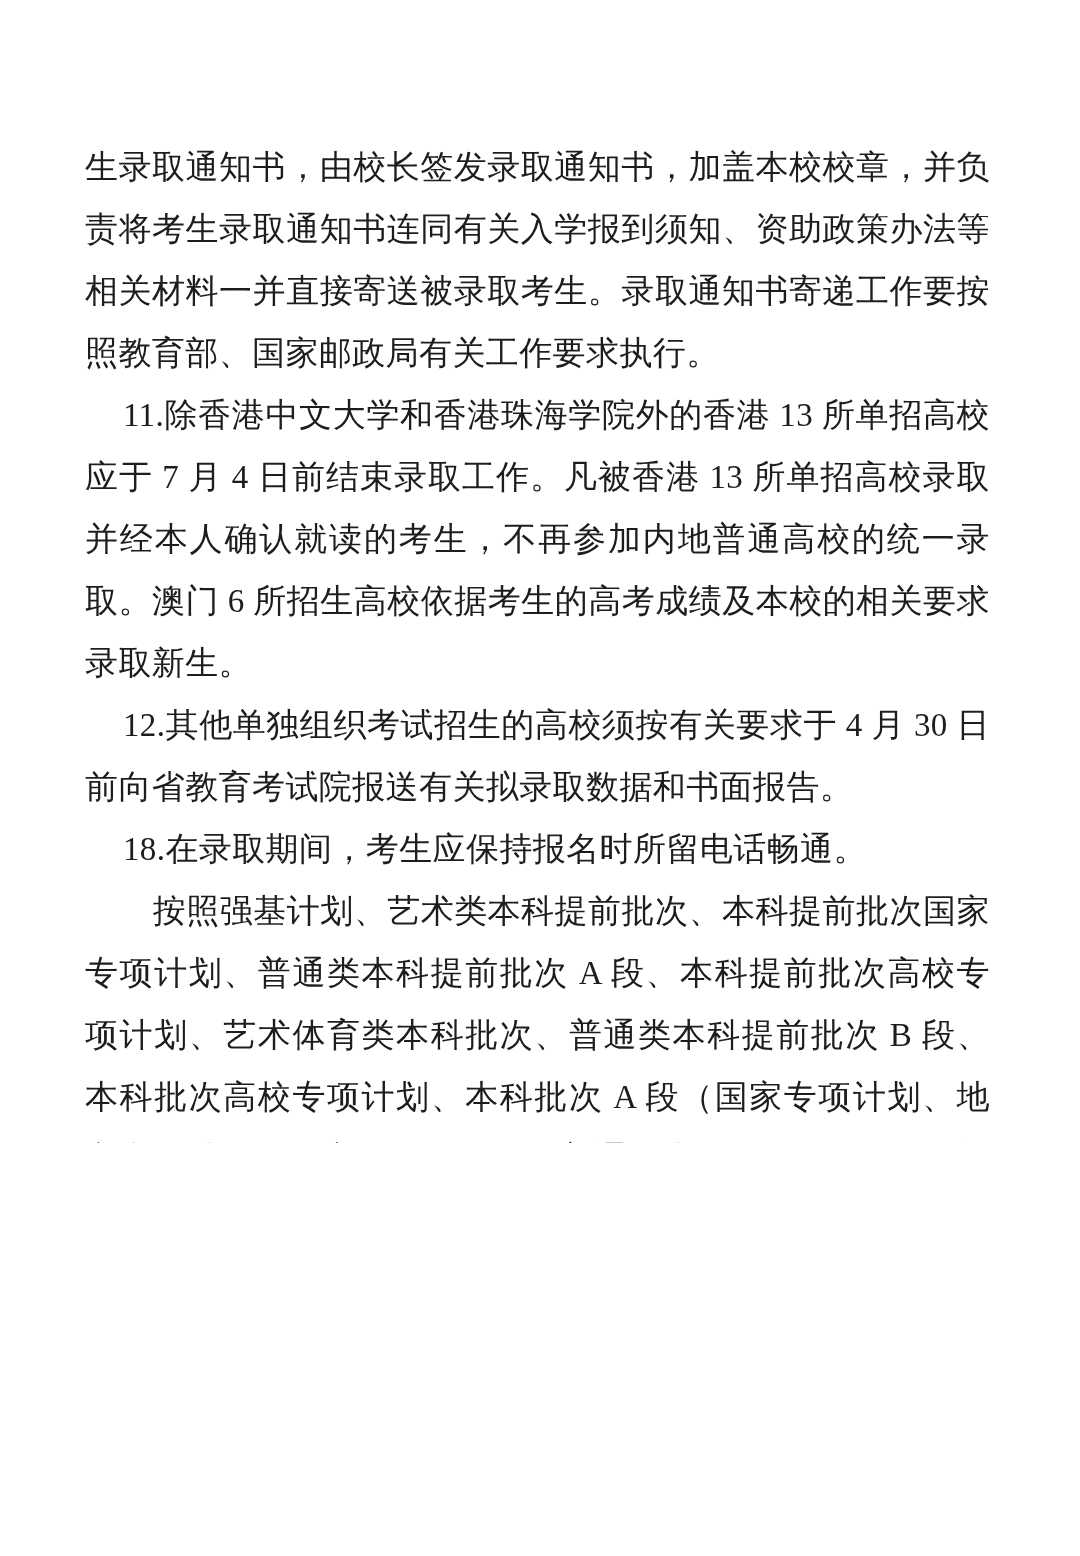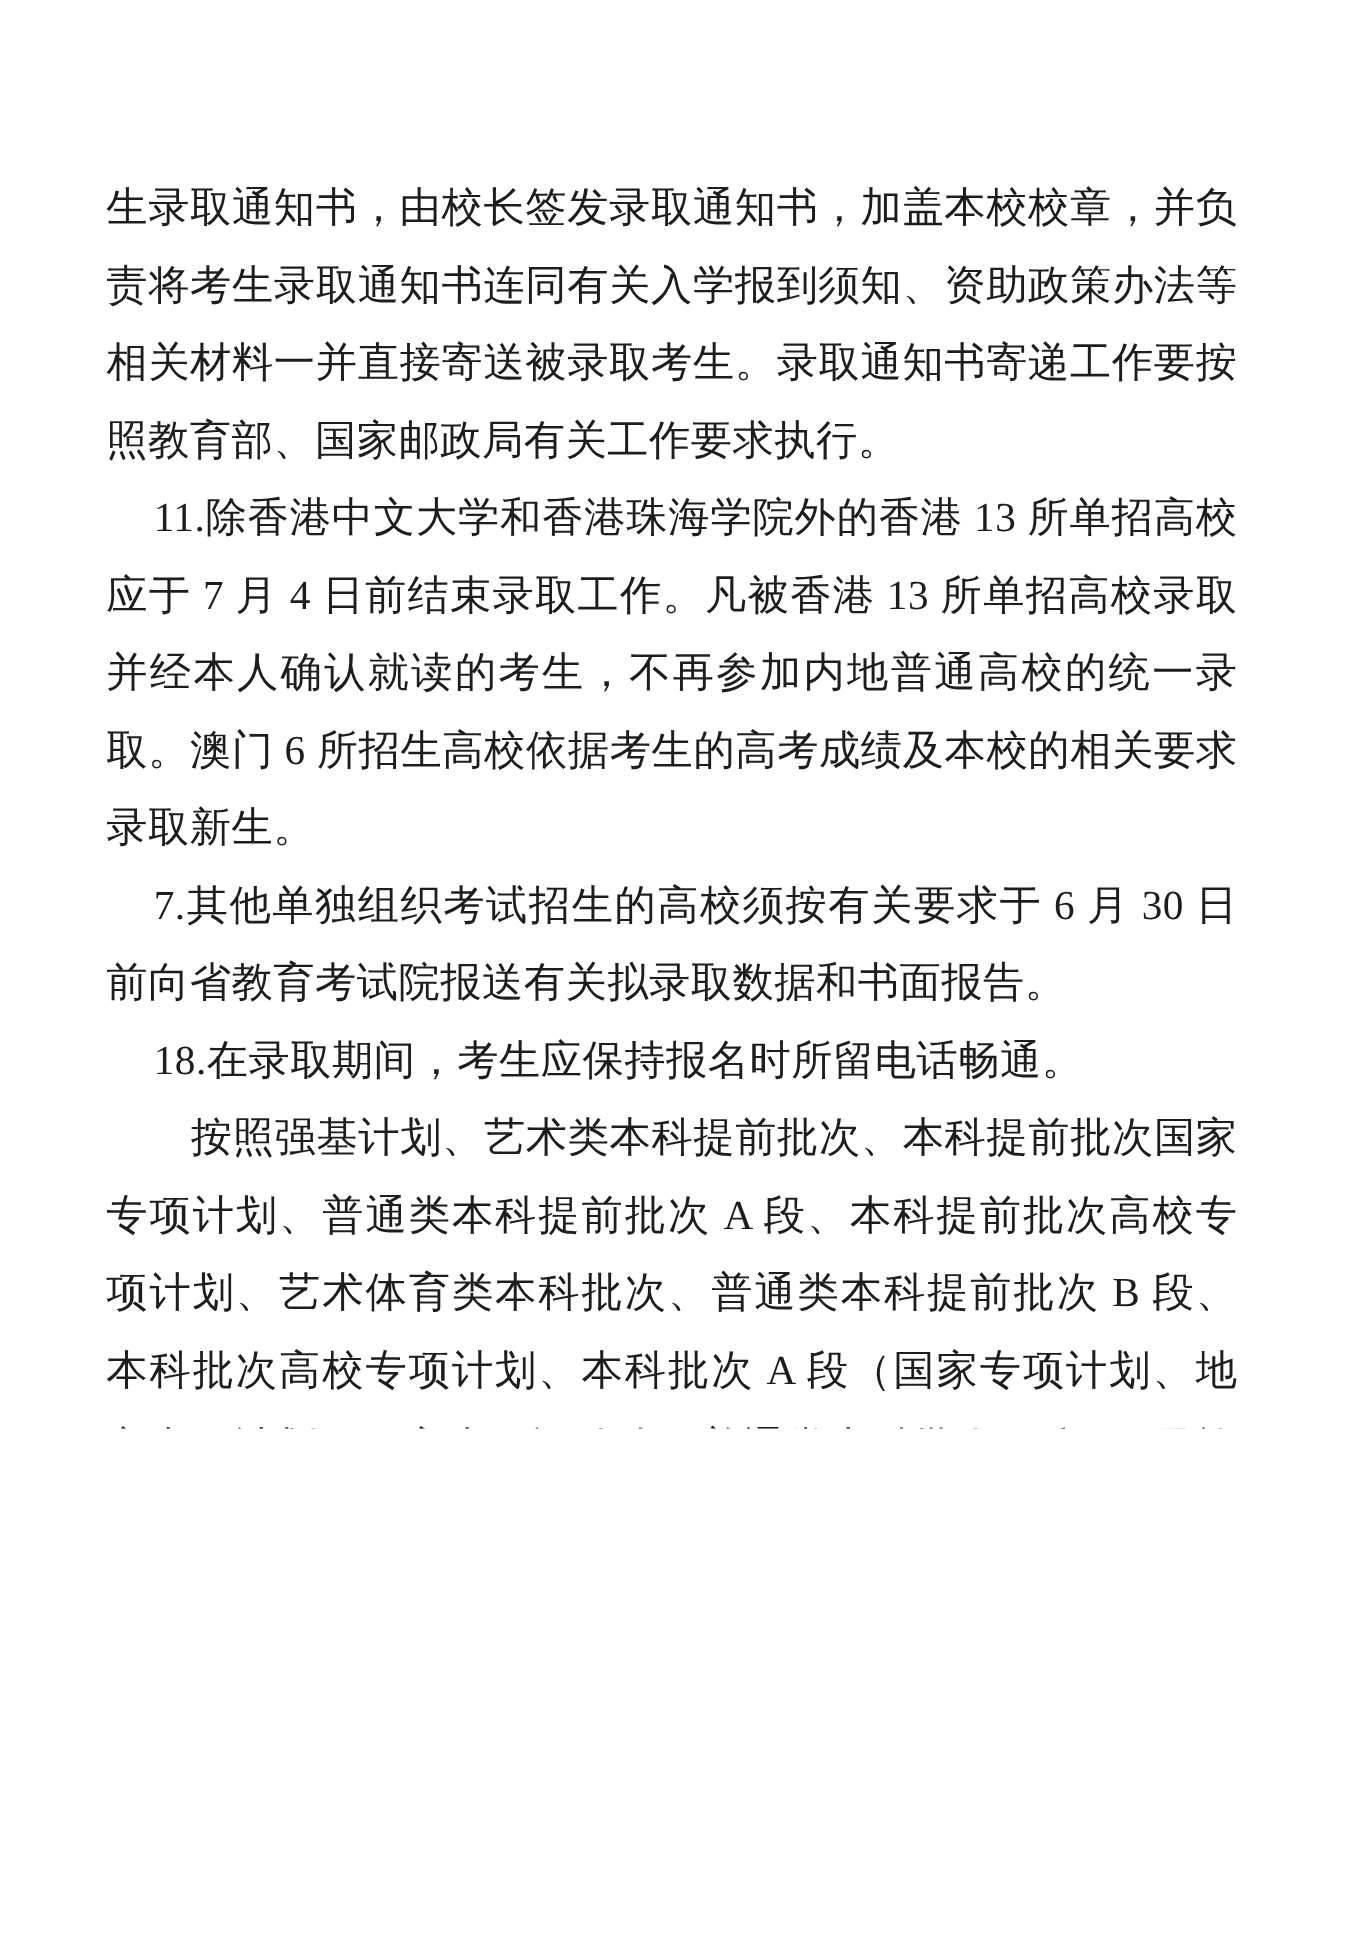--- a/index.html
+++ b/index.html
@@ -53,19 +53,19 @@
     color: #1d1d1d;
   }
 </style>
 </head>
 <body>
 
 <div class="page">
   <div class="content">
     <p class="para">生录取通知书，由校长签发录取通知书，加盖本校校章，并负责将考生录取通知书连同有关入学报到须知、资助政策办法等相关材料一并直接寄送被录取考生。录取通知书寄递工作要按照教育部、国家邮政局有关工作要求执行。</p>
     <p class="para indent-num">11.除香港中文大学和香港珠海学院外的香港 13 所单招高校应于 7 月 4 日前结束录取工作。凡被香港 13 所单招高校录取并经本人确认就读的考生，不再参加内地普通高校的统一录取。澳门 6 所招生高校依据考生的高考成绩及本校的相关要求录取新生。</p>
-    <p class="para indent-num">7.其他单独组织考试招生的高校须按有关要求于 6 月 30 日前向省教育考试院报送有关拟录取数据和书面报告。</p>
+    <p class="para indent-num">12.其他单独组织考试招生的高校须按有关要求于 4 月 30 日前向省教育考试院报送有关拟录取数据和书面报告。</p>
     <p class="para indent-num">18.在录取期间，考生应保持报名时所留电话畅通。</p>
     <p class="para indent">按照强基计划、艺术类本科提前批次、本科提前批次国家专项计划、普通类本科提前批次 A 段、本科提前批次高校专项计划、艺术体育类本科批次、普通类本科提前批次 B 段、本科批次高校专项计划、本科批次 A 段（国家专项计划、地方专项计划）、高水平运动队、普通类本科批次 B 段、“民族语言授课为主”本科批次（含预科）、“加授民族语文”本科批次、省属高校少数民族预科、艺术体育类高职（专科）批次、普通类高职</p>
     <p class="para indent heading">（二）投档录取顺序</p>
   </div>
   <div class="footer">— 26 —</div>
 </div>
 
 </body></html>

